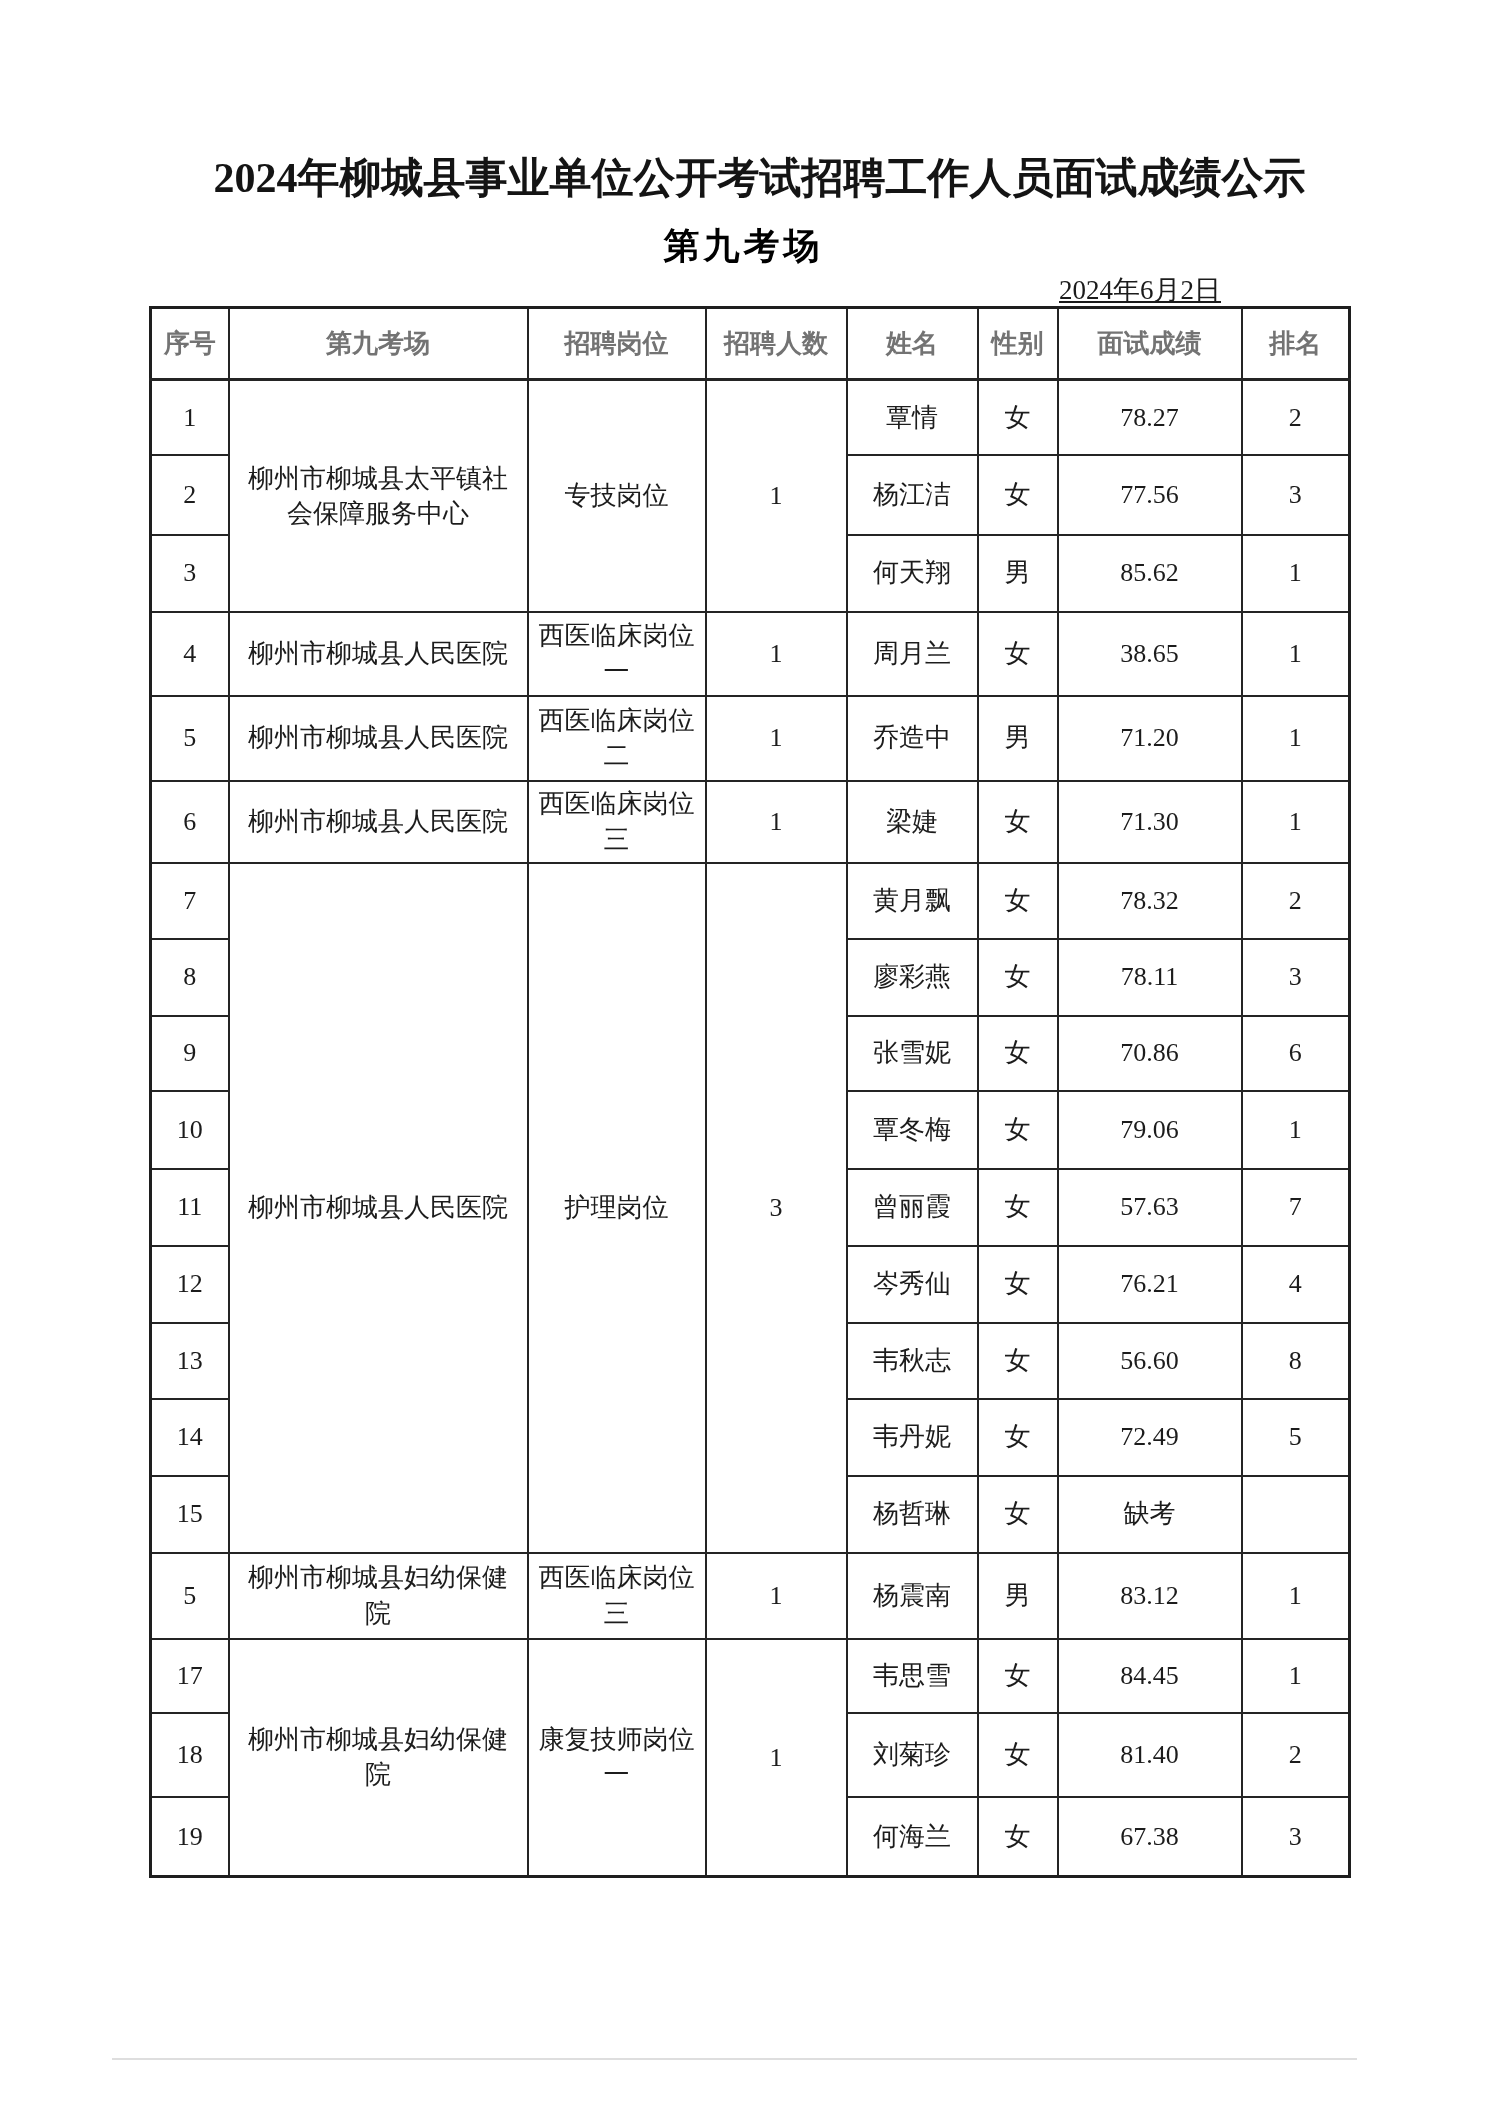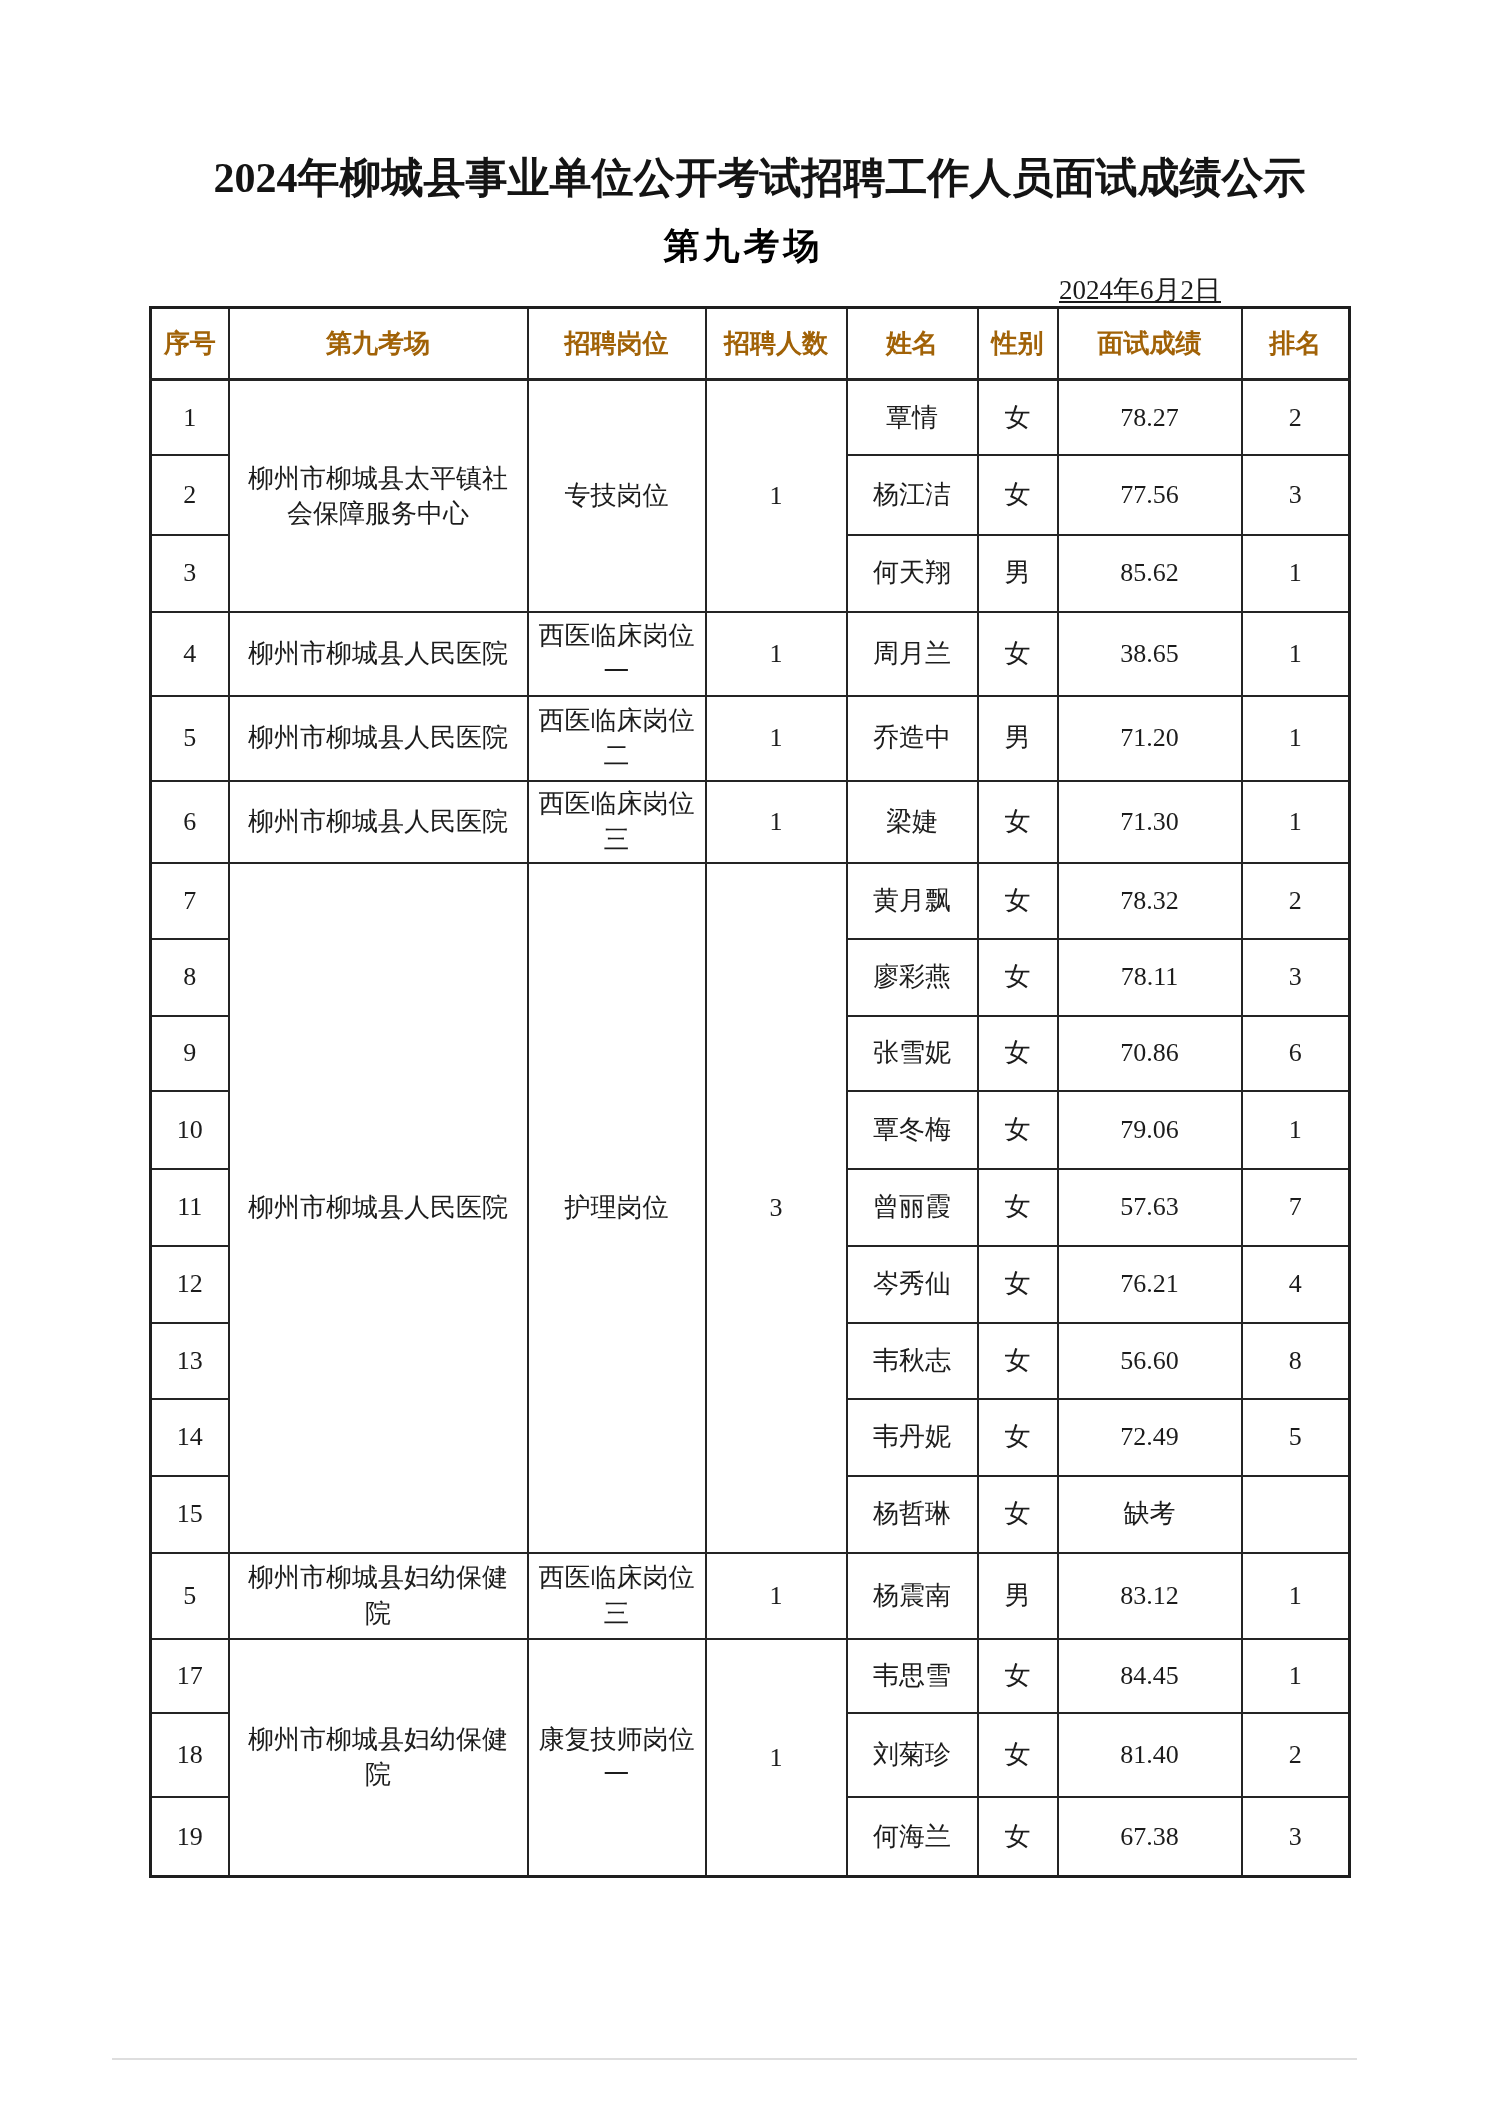--- a/index.html
+++ b/index.html
@@ -68,21 +68,21 @@
     font-size: 26px;
     line-height: 1.35;
     overflow: hidden;
   }
   .score-table thead tr {
     height: 72px;
   }
   .score-table th {
     font-weight: bold;
     border-bottom-width: 3px;
-    color: #a16207;
+    color: #737373;
   }
   .score-table td.pre {
     white-space: pre-line;
   }
   .score-table td {
     color: #1c1c1c;
   }
   .scan-line {
     position: absolute;
     top: 2058px;

